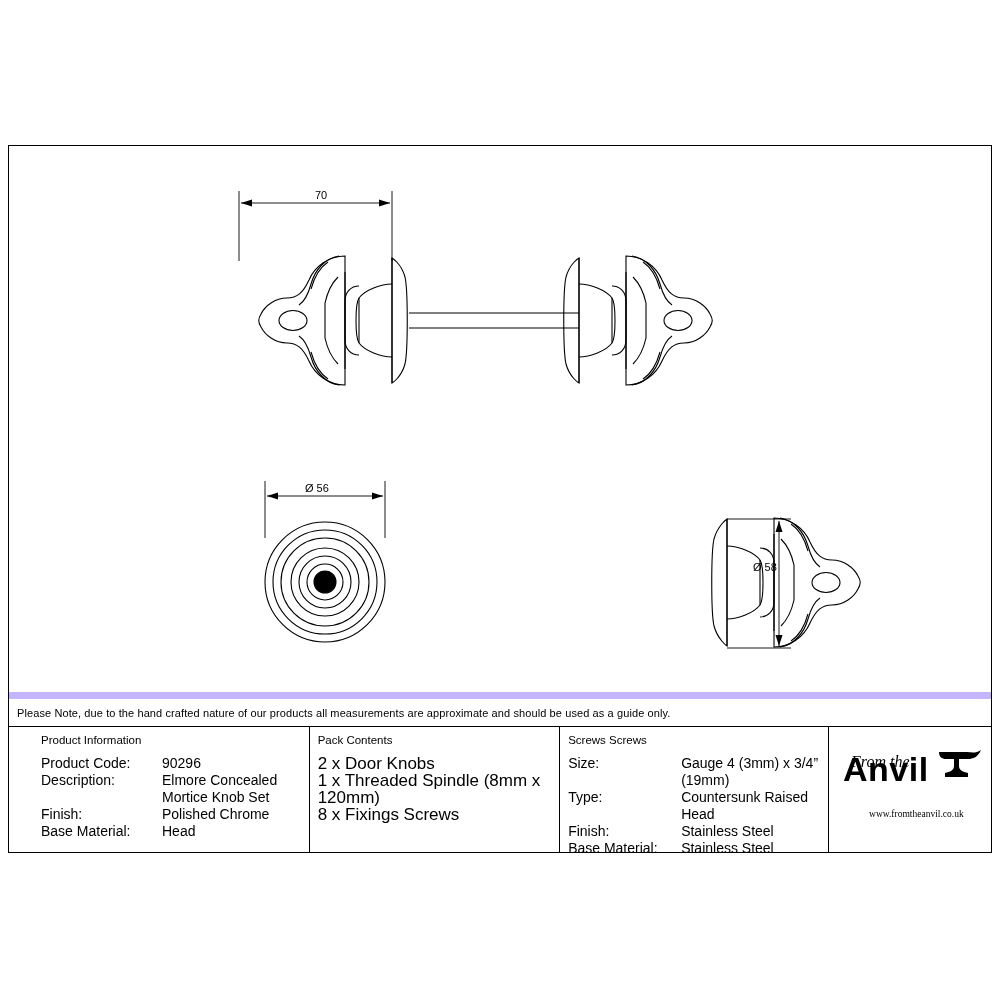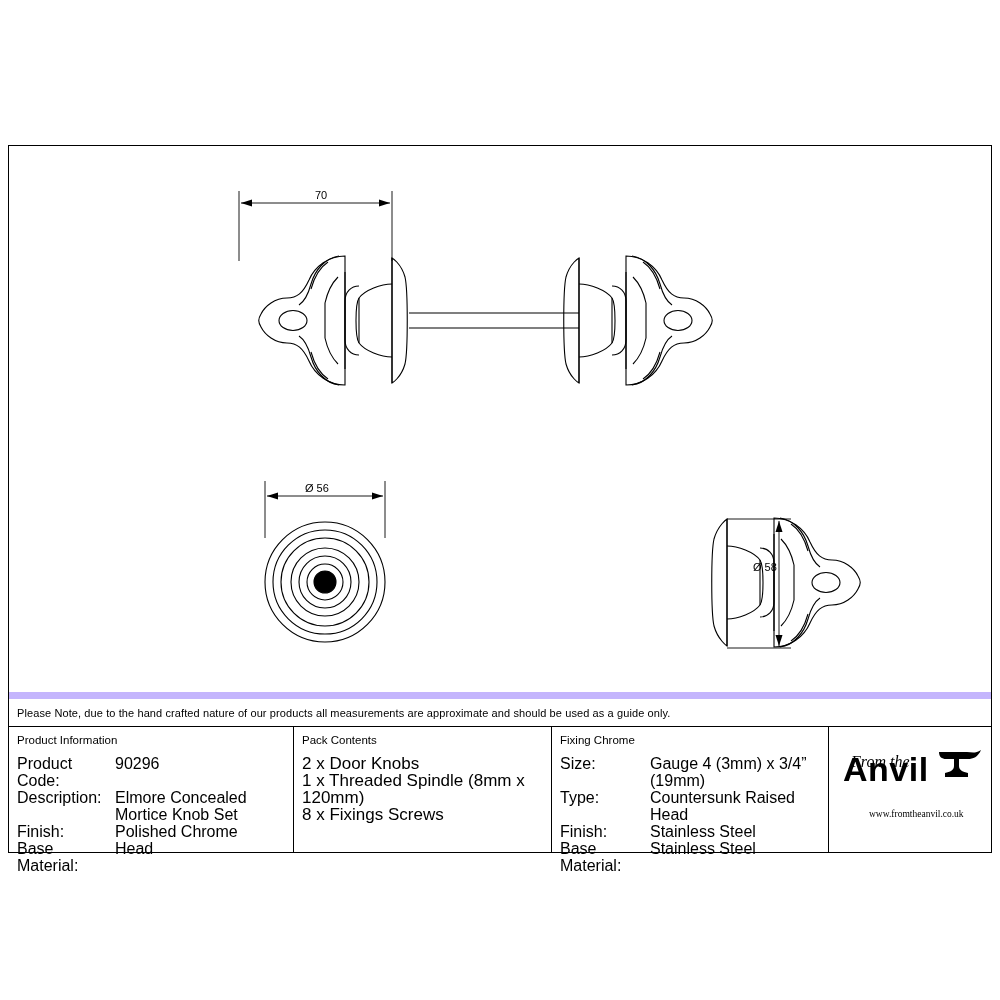--- a/index.html
+++ b/index.html
@@ -57,39 +57,40 @@
     height: 125px;
     display: flex;
     box-sizing: border-box;
   }
   .info-col {
     box-sizing: border-box;
     border-right: 1px solid #000;
     padding: 7px 8px 0 8px;
     position: relative;
   }
-  .col-product { width: 285px; }
+  .col-product { width: 285px; margin-left: 24px; }
   .col-pack { width: 258px; }
   .col-fixing { width: 277px; }
   .col-logo {
     width: 162px;
     border-right: none;
     padding: 0;
     display: flex;
     align-items: center;
     justify-content: center;
   }
   .col-head {
     font-size: 11.5px;
     margin-bottom: 9px;
   }
   .kv {
     display: flex;
-    font-size: 16px;
+    font-size: 14px;
     line-height: 17px;
+    gap: 23px;
   }
   .kv .k { width: 98px; flex: none; }
   .kv .v { flex: 1; }
   .col-fixing .kv .k { width: 90px; }
   .plain-line {
     font-size: 17px;
     line-height: 17px;
   }
   
   .logo-wrap {
@@ -268,21 +269,21 @@
     </div>
 
     <div class="info-col col-pack">
       <div class="col-head">Pack Contents</div>
       <div class="plain-line">2 x Door Knobs</div>
       <div class="plain-line">1 x Threaded Spindle (8mm x 120mm)</div>
       <div class="plain-line">8 x Fixings Screws</div>
     </div>
 
     <div class="info-col col-fixing">
-      <div class="col-head">Fixing Chrome</div>
+      <div class="col-head">Screws Screws</div>
       <div class="kv">
         <span class="k">Size:</span>
         <span class="v">Gauge 4 (3mm) x 3/4” (19mm)</span>
       </div>
       <div class="kv">
         <span class="k">Type:</span>
         <span class="v">Countersunk Raised Head</span>
       </div>
       <div class="kv">
         <span class="k">Finish:</span>

